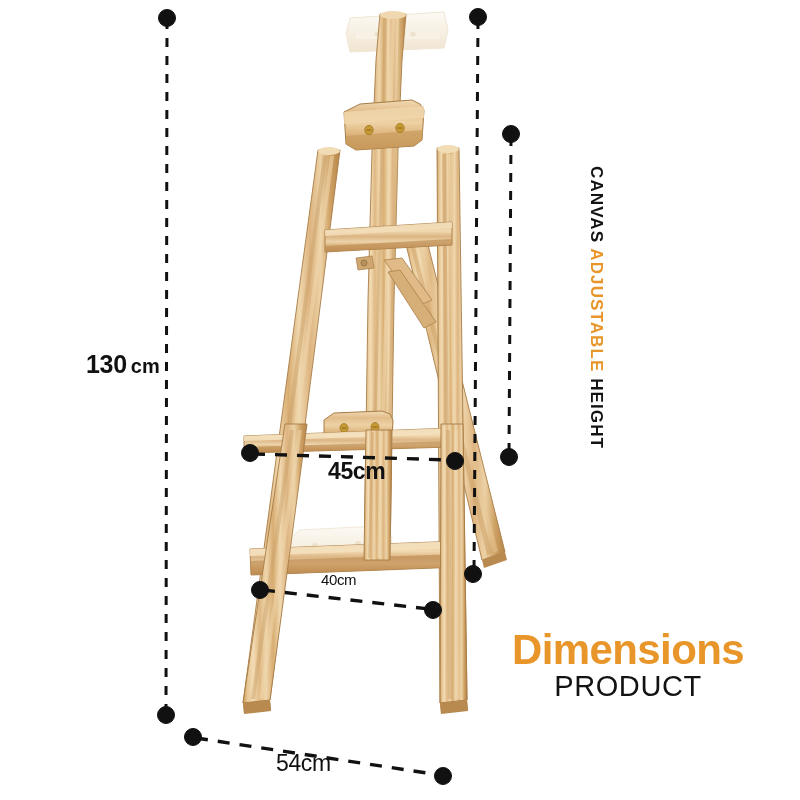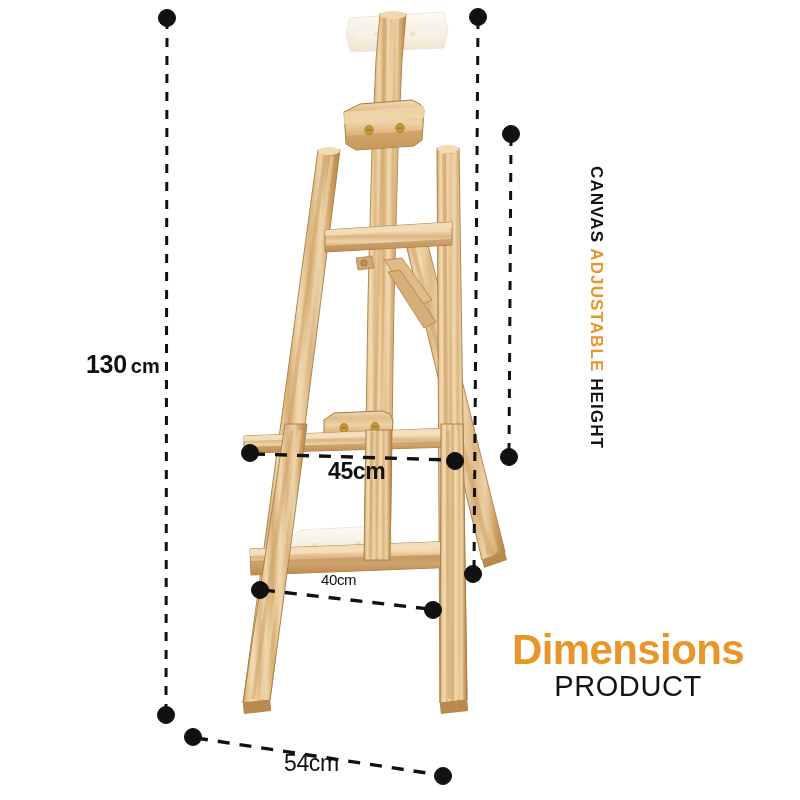--- a/index.html
+++ b/index.html
@@ -58,21 +58,21 @@
     letter-spacing: -0.4px;
   }
   #label-40 {
     left: 321px;
     top: 572px;
     font-size: 15px;
     font-weight: 400;
     letter-spacing: -0.4px;
   }
   #label-54 {
-    left: 284px;
+    left: 276px;
     top: 752px;
     font-size: 23px;
     font-weight: 400;
     letter-spacing: -0.4px;
   }
 
   
   #adj-block {
     position: absolute;
     left: 525px;

